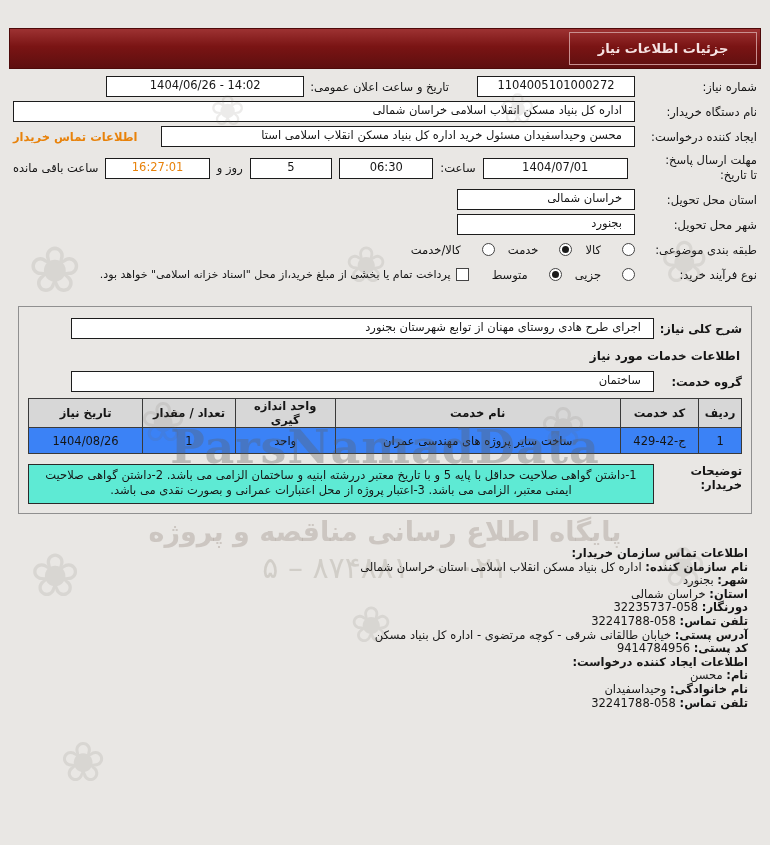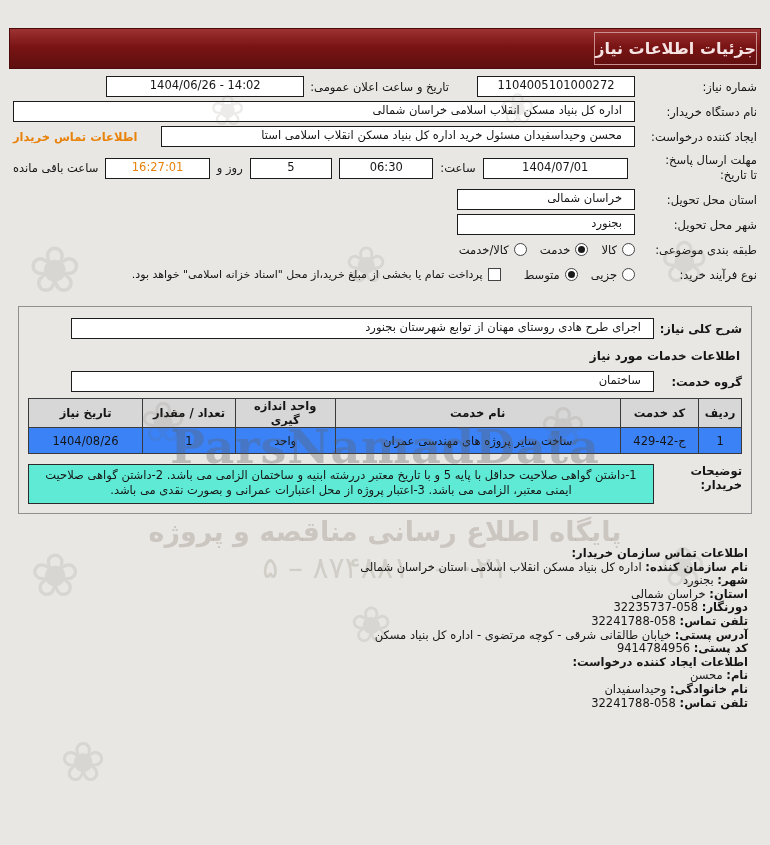--- a/index.html
+++ b/index.html
@@ -2,39 +2,39 @@
 <html lang="fa" dir="rtl"><head>
 <meta charset="utf-8">
 <style>
   html,body{margin:0;padding:0;background:#d8d6d3}
   .page{position:relative;width:770px;height:845px;background:#e9e7e4;overflow:hidden;direction:rtl;
         font-family:"DejaVu Sans",sans-serif;font-size:12px;color:#151515;margin:0 auto}
   
   .titlebar{position:absolute;top:28px;right:9px;left:9px;height:33px;
             background:linear-gradient(180deg,#9d3232 0%,#7a1414 45%,#5e0f0f 100%);
             border:1px solid #4e0a0a;display:flex;align-items:stretch;padding:3px}
-  .titlebar-inner{border:1px solid #c98f8f;color:#f6e3e3;font-weight:bold;font-size:16px;
-                  padding:0 0;display:flex;align-items:center;min-width:150px;justify-content:center}
+  .titlebar-inner{border:1px solid #c98f8f;color:#f6e3e3;font-weight:bold;font-size:13px;
+                  padding:0 18px;display:flex;align-items:center;min-width:150px;justify-content:center}
   
   .form{position:absolute;top:74px;right:13px;left:13px}
   .row{display:flex;align-items:center;min-height:25px}
   .lbl{white-space:nowrap;font-size:11.5px}
   .lblcol{width:122px;flex:none}
   .stack{display:flex;flex-direction:column;justify-content:center;line-height:15px}
   .box{background:#fff;border:1px solid #1c1c1c;height:19px;line-height:17px;padding:0 12px;
        font-size:11.5px;white-space:nowrap;overflow:hidden}
   .center{text-align:center}
   .ltr{direction:ltr;unicode-bidi:embed}
   .orange{color:#e8820a;font-weight:normal}
   .link{color:#e8820a;font-weight:bold;font-size:11.5px;margin-right:24px;cursor:pointer;white-space:nowrap}
   .flex1{flex:1 1 auto;min-width:0}
   .radio{width:11px;height:11px;border:1px solid #444;border-radius:50%;background:#fff;position:relative;flex:none}
   .radio.checked::after{content:"";position:absolute;inset:2px;border-radius:50%;background:#1a1a1a}
   .checkbox{width:11px;height:11px;border:1px solid #444;background:#fff;flex:none;margin-left:5px}
-  .opt{display:flex;gap:5px;margin-left:13px}
+  .opt{display:flex;gap:21px;margin-left:13px}
   .deadline{gap:7px}
   
   .section-box{position:absolute;top:306px;right:18px;left:18px;border:1px solid #909090;padding:11px 9px 9px}
   .srow{display:flex;align-items:center;margin-bottom:6px}
   .srow.top{align-items:flex-start}
   .slbl{width:88px;flex:none;font-weight:bold;font-size:11.5px;line-height:14px}
   .descbox,.groupbox{flex:1;margin-left:43px;text-align:right}
   .sheading{font-weight:bold;font-size:12px;margin:10px 2px 8px}
   table.svc{width:100%;border-collapse:collapse;margin:2px 0 10px}
   .svc th,.svc td{border:1px solid #3a3a3a;font-size:11.5px;text-align:center;height:25px;padding:0 3px}

